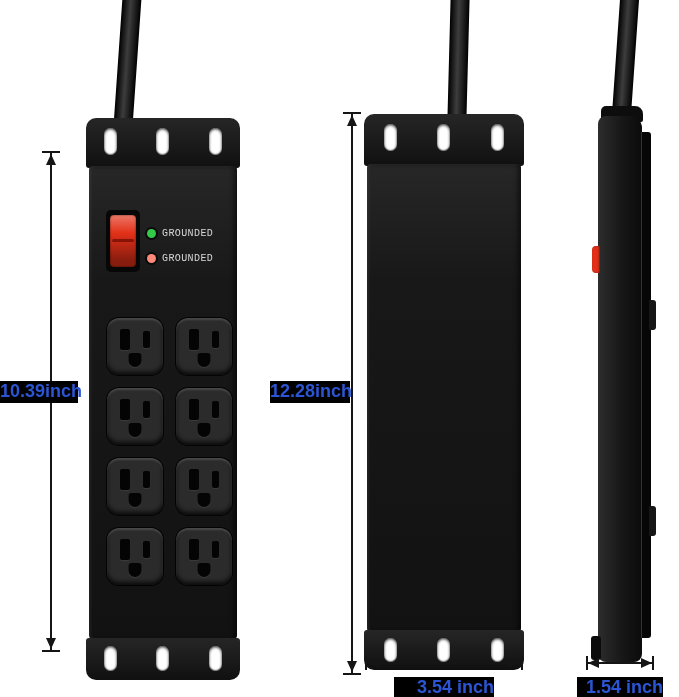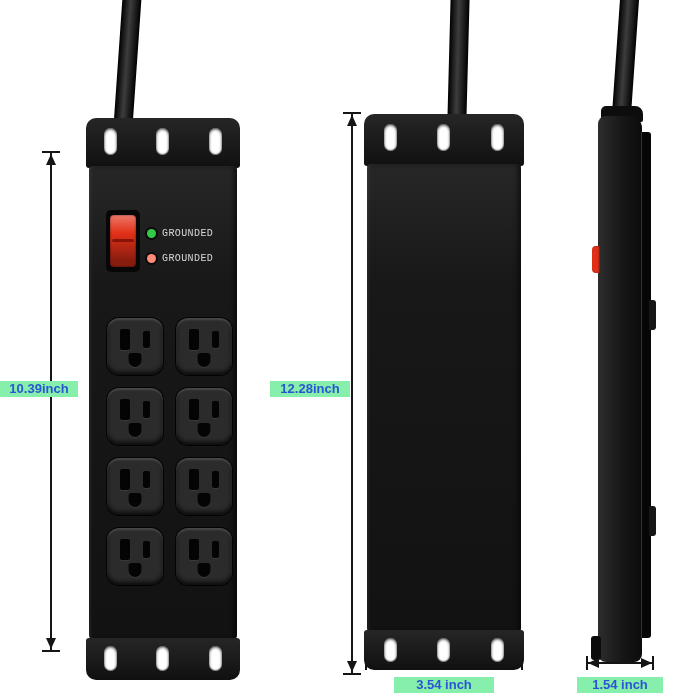--- a/index.html
+++ b/index.html
@@ -50,21 +50,21 @@
   
   .dim-line-v{position:absolute;width:2px;background:#151515;}
   .dim-line-h{position:absolute;height:2px;background:#151515;}
   .tick-h{position:absolute;height:2px;width:18px;background:#151515;}
   .tick-v{position:absolute;width:2px;height:14px;background:#151515;}
   .arrow{position:absolute;width:0;height:0;}
   .arrow.up{border-left:5px solid transparent;border-right:5px solid transparent;border-bottom:11px solid #151515;}
   .arrow.down{border-left:5px solid transparent;border-right:5px solid transparent;border-top:11px solid #151515;}
   .arrow.left{border-top:5px solid transparent;border-bottom:5px solid transparent;border-right:11px solid #151515;}
   .arrow.right{border-top:5px solid transparent;border-bottom:5px solid transparent;border-left:11px solid #151515;}
-  .dim-label{position:absolute;font-weight:bold;font-size:13px;background:#86efac;text-align:center;
+  .dim-label{position:absolute;font-weight:bold;font-size:18px;background:#000000;text-align:right;
              line-height:1.1;padding:1px 0;}
 </style>
 </head>
 <body>
 
 <div class="canvas">
 
   <div class="cord" style="left:118px;top:-12px;height:148px;transform:rotate(4deg);"></div>
   <div class="cord" style="left:449px;top:-12px;height:142px;transform:rotate(1.5deg);"></div>
   <div class="cord" style="left:616px;top:-12px;height:138px;transform:rotate(4deg);"></div>

